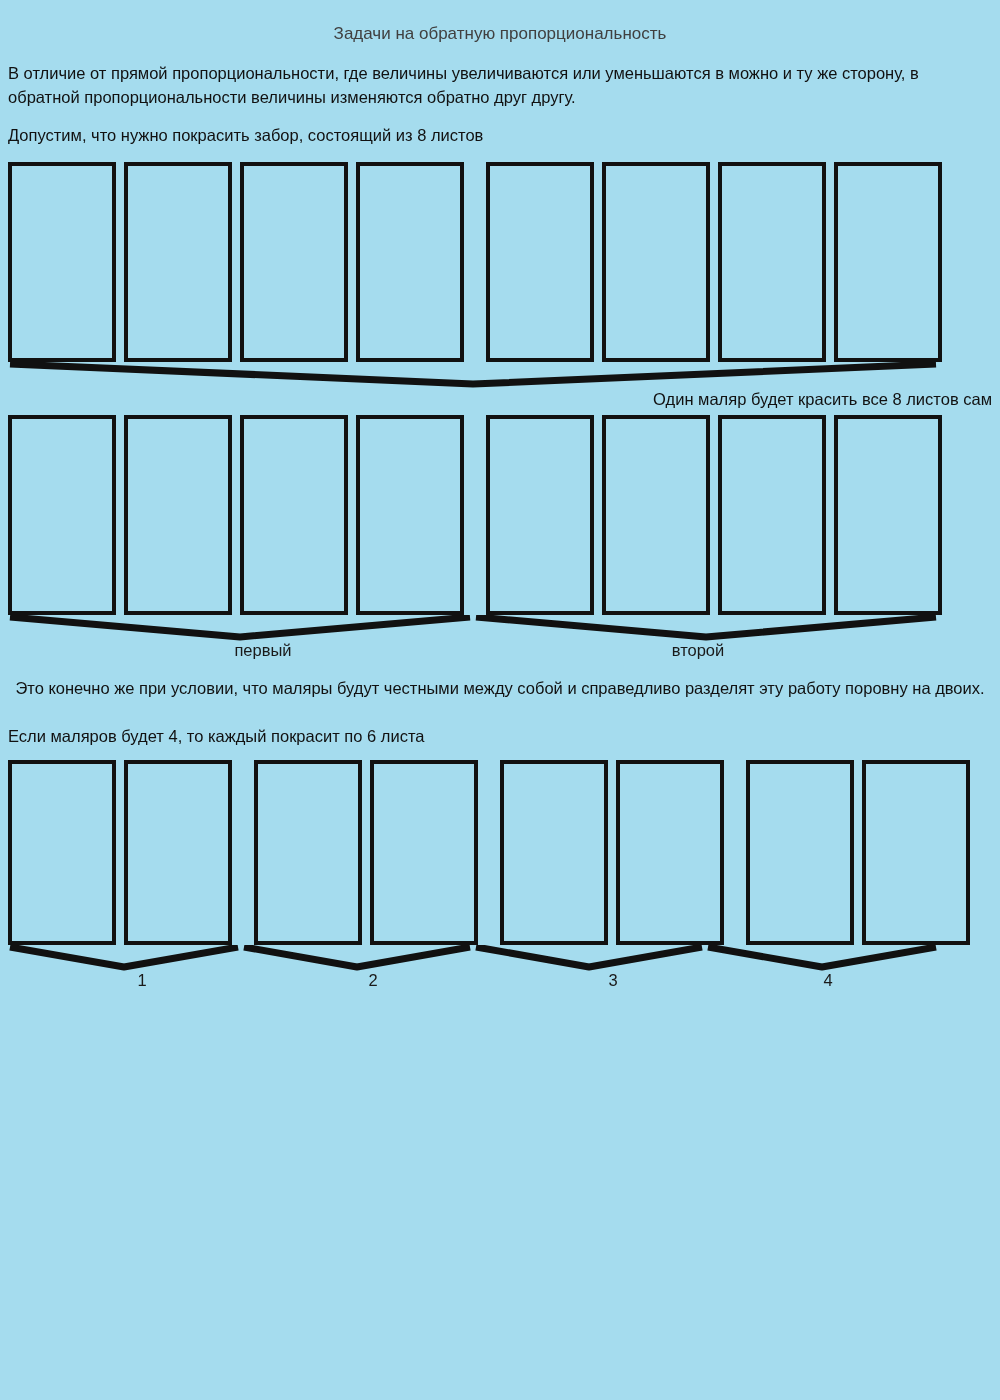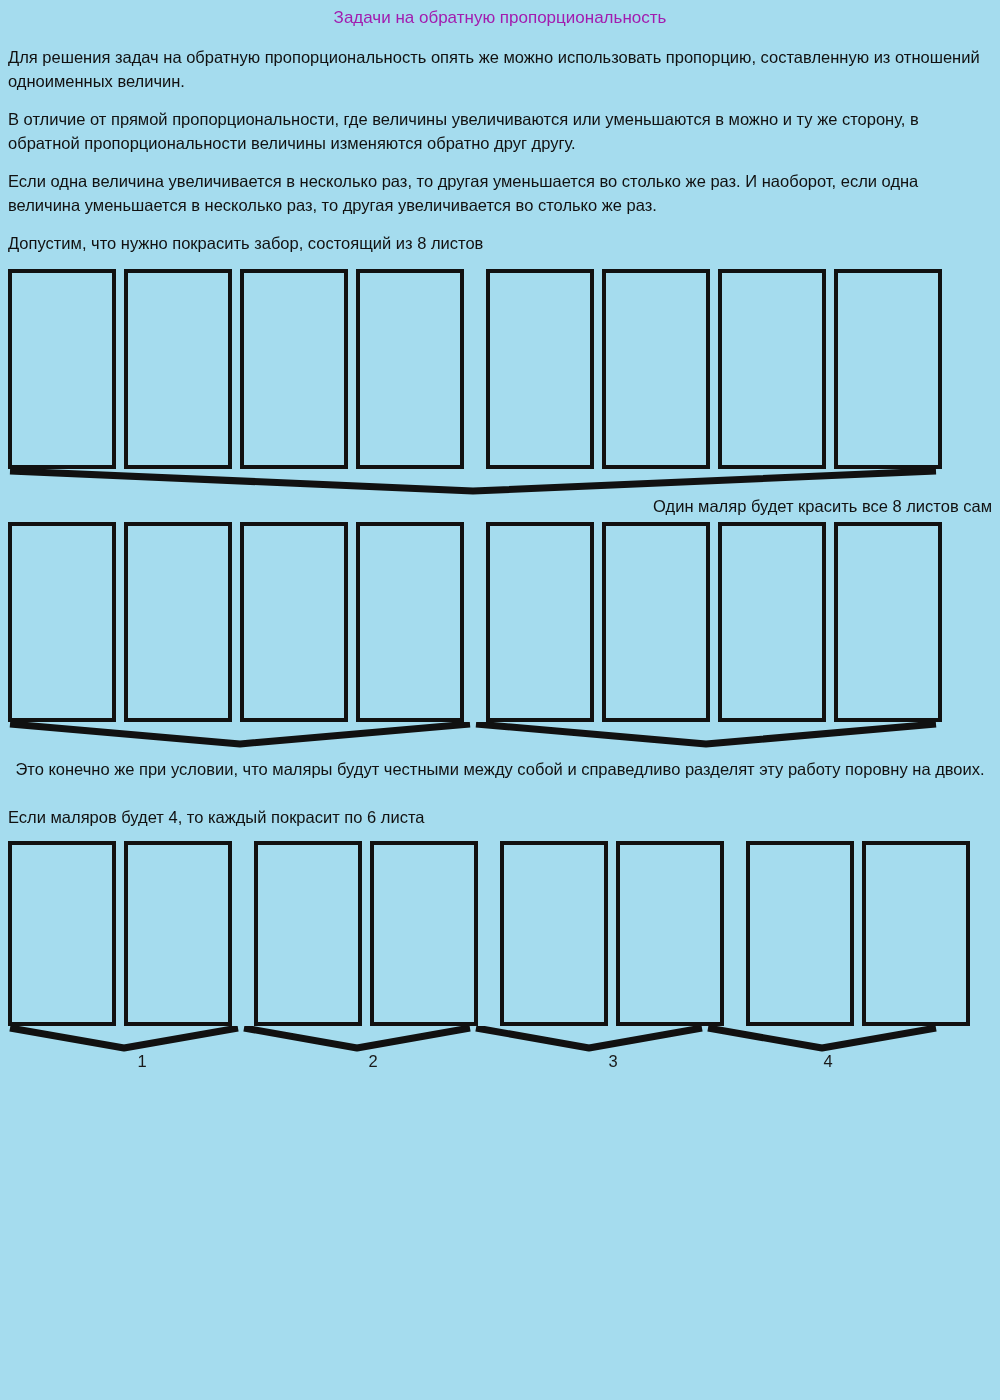--- a/index.html
+++ b/index.html
@@ -16,23 +16,23 @@
     position: relative;
   }
   .page {
     position: relative;
     width: 1000px;
     height: 1400px;
   }
   .title {
     text-align: center;
     font-size: 17px;
-    padding-top: 8px;
+    padding-top: 24px;
     padding-bottom: 4px;
-    color: #a21caf;
+    color: #404040;
   }
   .para {
     font-size: 16.5px;
     line-height: 1.45;
     margin: 0 8px 0 8px;
     padding-top: 14px;
     color: #111;
   }
   .caption {
     font-size: 16.5px;
@@ -74,23 +74,21 @@
   .gap-sm { width: 8px; }
   .gap-lg { width: 22px; }
 </style>
 </head>
 <body>
 
 <div class="page">
 
   <div class="title">Задачи на обратную пропорциональность</div>
 
-  <div class="para">Для решения задач на обратную пропорциональность опять же можно использовать пропорцию, составленную из отношений одноименных величин.</div>
   <div class="para">В отличие от прямой пропорциональности, где величины увеличиваются или уменьшаются в можно и ту же сторону, в обратной пропорциональности величины изменяются обратно друг другу.</div>
-  <div class="para">Если одна величина увеличивается в несколько раз, то другая уменьшается во столько же раз. И наоборот, если одна величина уменьшается в несколько раз, то другая увеличивается во столько же раз.</div>
   <div class="para">Допустим, что нужно покрасить забор, состоящий из 8 листов</div>
 
   <div class="fence" style="margin-top:14px;">
     <div class="planks">
       <div class="plank" style="width:108px;height:200px;"></div>
       <div class="gap-sm"></div>
       <div class="plank" style="width:108px;height:200px;"></div>
       <div class="gap-sm"></div>
       <div class="plank" style="width:108px;height:200px;"></div>
       <div class="gap-sm"></div>
@@ -125,20 +123,24 @@
       <div class="plank" style="width:108px;height:200px;"></div>
       <div class="gap-sm"></div>
       <div class="plank" style="width:108px;height:200px;"></div>
       <div class="gap-sm"></div>
       <div class="plank" style="width:108px;height:200px;"></div>
     </div>
     <svg class="brace" width="930" height="26" viewBox="0 0 930 26">
       <path d="M2 2 L232 22 L462 2" fill="none" stroke="#111" stroke-width="7" stroke-linejoin="round"></path>
       <path d="M468 2 L698 22 L928 2" fill="none" stroke="#111" stroke-width="7" stroke-linejoin="round"></path>
     </svg>
+    <div class="labels">
+      <span style="left:255px;">первый</span>
+      <span style="left:690px;">второй</span>
+    </div>
   </div>
 
   <div class="para" style="padding-top:10px;text-align:center;">Это конечно же при условии, что маляры будут честными между собой и справедливо разделят эту работу поровну на двоих.</div>
 
   <div class="caption" style="margin-top:26px;">Если маляров будет 4, то каждый покрасит по 6 листа</div>
   <div class="fence" style="margin-top:14px;">
     <div class="planks">
       <div class="plank" style="width:108px;height:185px;"></div>
       <div class="gap-sm"></div>
       <div class="plank" style="width:108px;height:185px;"></div>

